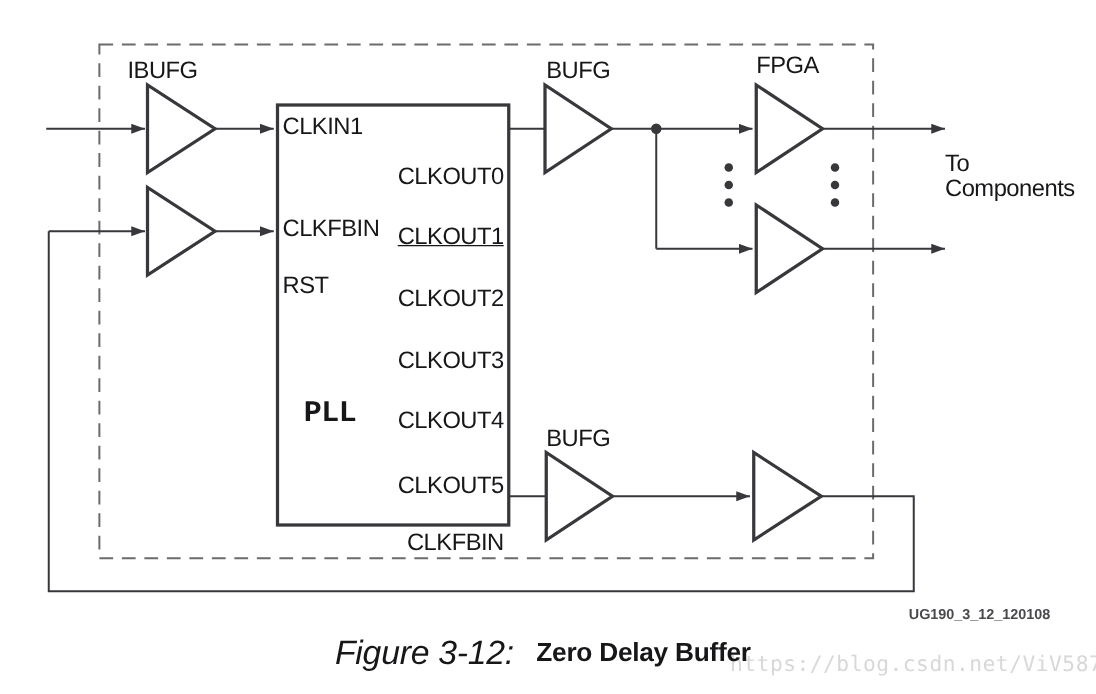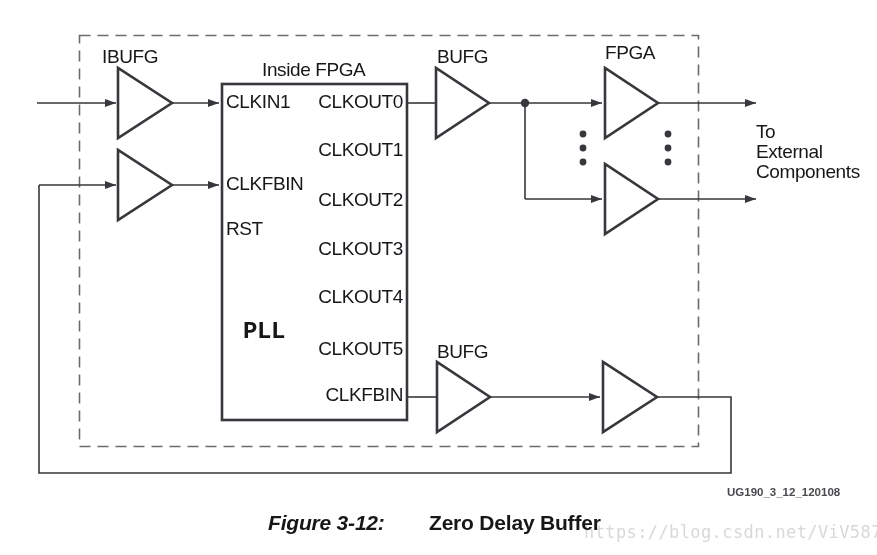--- a/index.html
+++ b/index.html
@@ -19,26 +19,26 @@
   }
   .stage svg{position:absolute;left:0;top:0;}
   .lbl{
     position:absolute;
     color:var(--text);
     font-size:19px;
     line-height:19px;
     letter-spacing:-0.4px;
     white-space:nowrap;
   }
-  .port-out{right:474px;text-align:right;}
+  .port-out{right:474px;text-align:right;margin-top:40px;}
   .port-in{left:226px;}
   .pll-name{font-weight:700;font-size:24px;font-family:Liberation Mono, monospace;}
   .annot{line-height:20px;margin-left:16px;}
   .refcode{font-size:11.5px;font-weight:700;letter-spacing:0;color:#4a4a4e;}
-  .cap-fig{font-size:21px;font-style:italic;letter-spacing:-0.2px;font-weight:bold;}
+  .cap-fig{font-size:27px;font-style:italic;letter-spacing:-0.2px;}
   .cap-title{font-size:21px;font-weight:700;letter-spacing:-0.2px;margin-left:12px;}
   .watermark{
     font-family:"DejaVu Sans Mono", monospace;
     font-size:17px;line-height:21px;
     letter-spacing:0.4px;
     color:var(--watermark);
     font-weight:400;
   }
 </style>
 </head>
@@ -91,41 +91,39 @@
       <circle cx="583" cy="162" r="3.4"></circle>
     </g>
     <g fill="var(--line)">
       <circle cx="668" cy="134" r="3.4"></circle>
       <circle cx="668" cy="148" r="3.4"></circle>
       <circle cx="668" cy="162" r="3.4"></circle>
     </g>
   </svg>
 
   <div class="lbl" style="left:102px;top:47px;">IBUFG</div>
-  <div class="lbl" style="left:262px;top:60px;">Inside FPGA</div>
   <div class="lbl" style="left:437px;top:47px;">BUFG</div>
   <div class="lbl" style="left:605px;top:43px;">FPGA</div>
   <div class="lbl" style="left:437px;top:342px;">BUFG</div>
 
   <div class="lbl port-in" style="top:92px;">CLKIN1</div>
   <div class="lbl port-in" style="top:174px;">CLKFBIN</div>
   <div class="lbl port-in" style="top:219px;">RST</div>
   <div class="lbl pll-name" style="left:243px;top:322px;">PLL</div>
 
   <div class="lbl port-out" style="top:92px;">CLKOUT0</div>
-  <div class="lbl port-out" style="top:140px;">CLKOUT1</div>
+  <div class="lbl port-out" style="top:140px;text-decoration:underline;">CLKOUT1</div>
   <div class="lbl port-out" style="top:190px;">CLKOUT2</div>
   <div class="lbl port-out" style="top:239px;">CLKOUT3</div>
   <div class="lbl port-out" style="top:287px;">CLKOUT4</div>
   <div class="lbl port-out" style="top:339px;text-align:right;">CLKOUT5</div>
   <div class="lbl port-out" style="top:385px;">CLKFBIN</div>
 
   <div class="lbl annot" style="left:740px;top:122px;">
     <div>To</div>
-    <div>External</div>
     <div>Components</div>
   </div>
 
   <div class="lbl refcode" style="left:727px;top:483px;">UG190_3_12_120108</div>
 
   <div class="lbl watermark" style="left:584px;top:522px;">https://blog.csdn.net/ViV587</div>
 
   <div class="lbl cap-fig" style="left:268px;top:513px;">Figure 3-12:</div>
   <div class="lbl cap-title" style="left:417px;top:513px;">Zero Delay Buffer</div>
 

